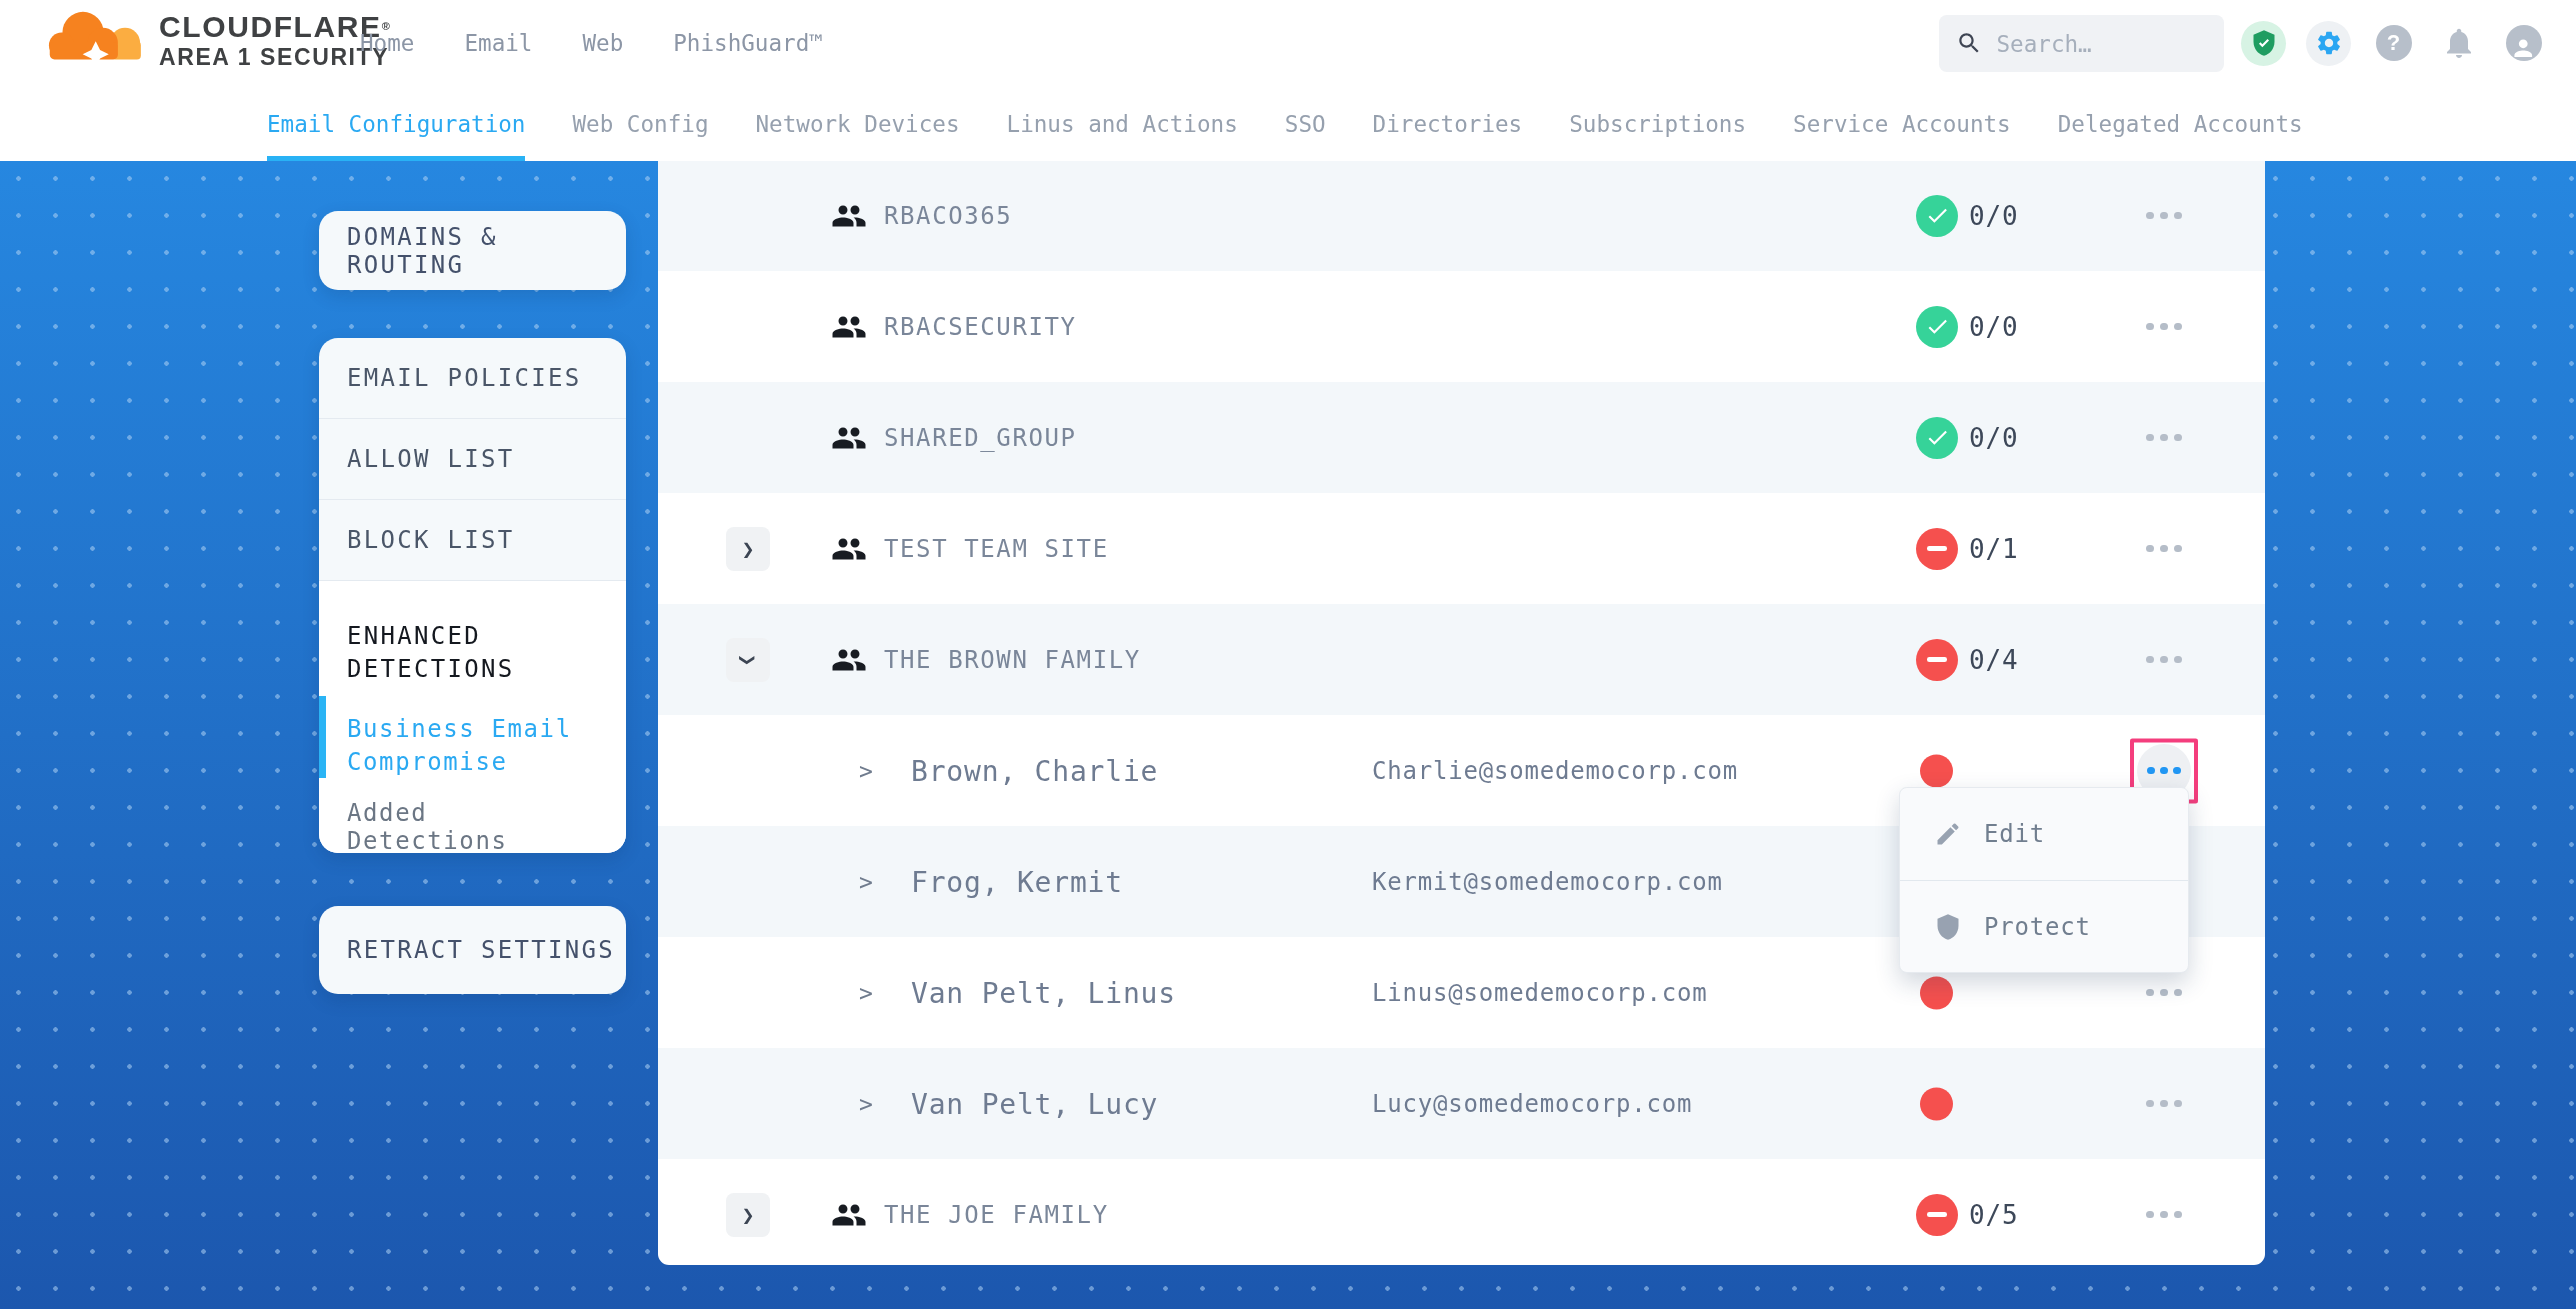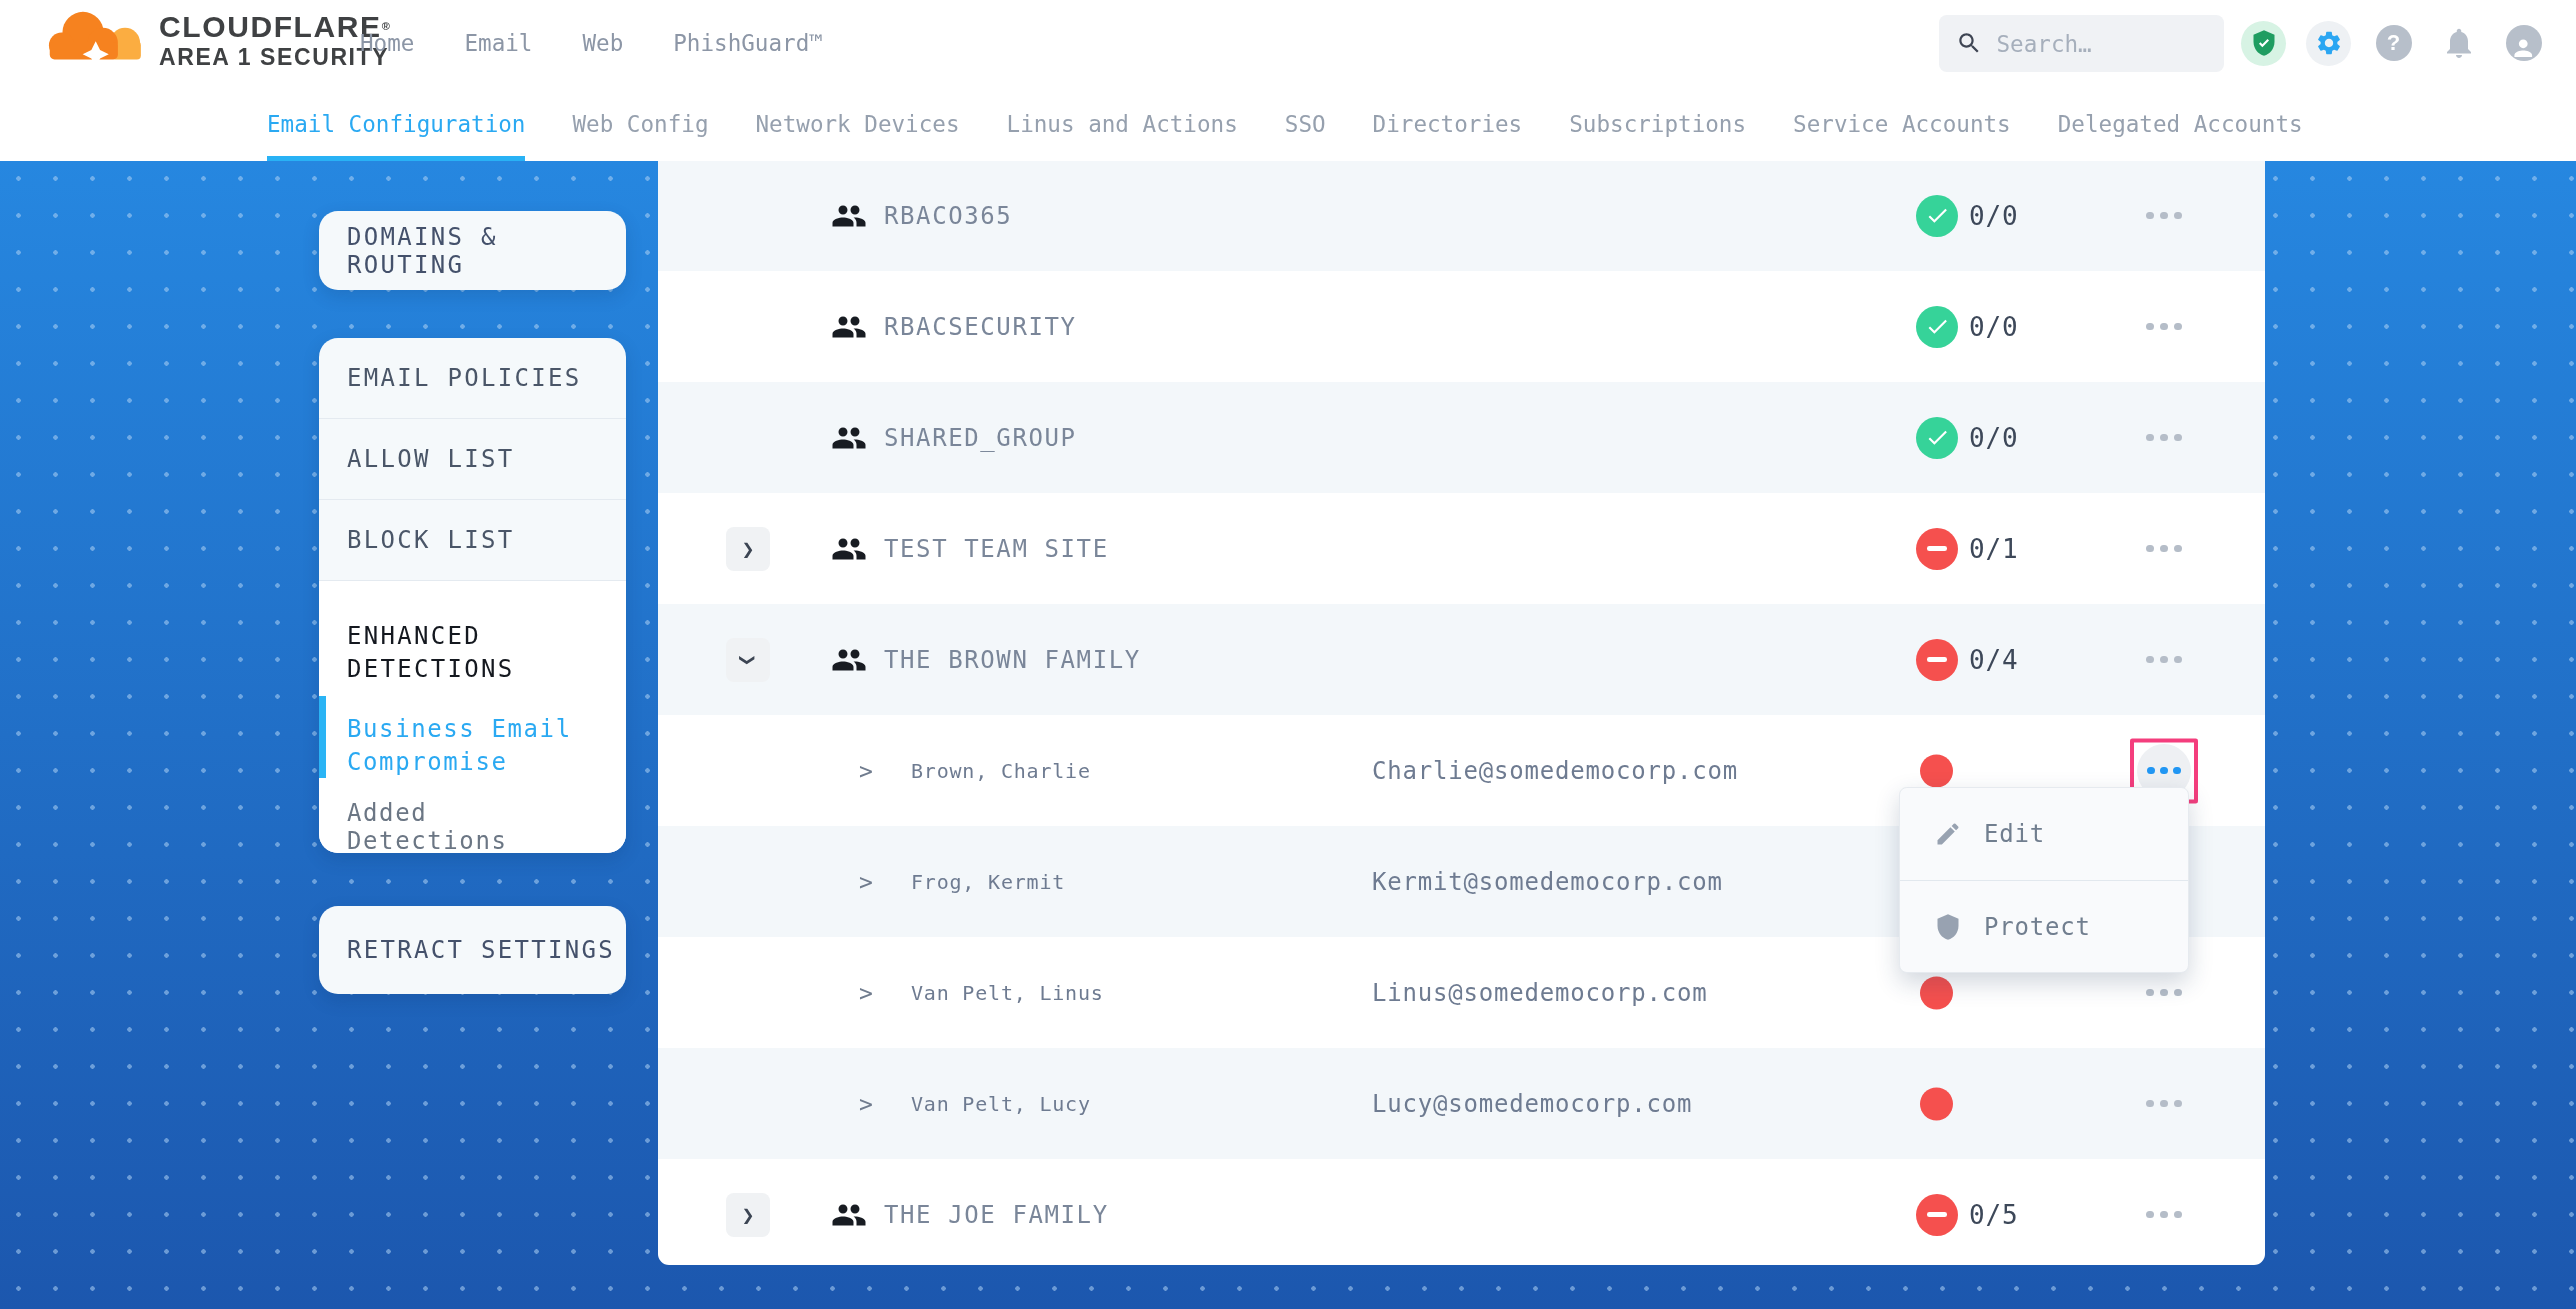--- a/index.html
+++ b/index.html
@@ -77,21 +77,21 @@
   .row:last-child { border-radius:0 0 11px 11px; }
   .rc { position:absolute; top:50%; transform:translateY(-50%); }
 
   .expander { left:68px; width:44px; height:44px; border-radius:7.8px; background:#f0f2f4;
     display:flex; align-items:center; justify-content:center; color:#3c4553; font-size:21px; cursor:pointer; }
   .expander .gl { display:block; }
   .expander.open .gl { transform:rotate(90deg); }
   .group-icon { left:173px; width:36px; height:36px; color:#181c22; }
   .group-name { left:226px; font-size:24px; letter-spacing:1.6px; color:#7a8699; white-space:nowrap; }
   .member-chevron { left:201px; font-size:23px; color:#707c8e; }
-  .member-name { left:253px; font-size:20px; letter-spacing:0.8px; color:#6e7b91; white-space:nowrap; }
+  .member-name { left:253px; font-size:28px; letter-spacing:0.8px; color:#6e7b91; white-space:nowrap; }
   .member-email { left:714px; font-size:24px; letter-spacing:0.8px; color:#6e7b91; white-space:nowrap; }
 
   .badge { left:1258px; width:42px; height:42px; border-radius:50%; display:flex; align-items:center; justify-content:center; }
   .badge-ok { background:#36d399; }
   .badge-blocked { background:#f5504e; }
   .badge-minus { width:20px; height:5.4px; background:#fff; border-radius:2.3px; }
   .badge svg { width:25px; height:25px; }
   .status-dot { left:1262px; width:33px; height:33px; border-radius:50%; background:#f5504e; }
   .count { left:1311px; font-size:26px; color:#3d4859; letter-spacing:0.8px; }
 

